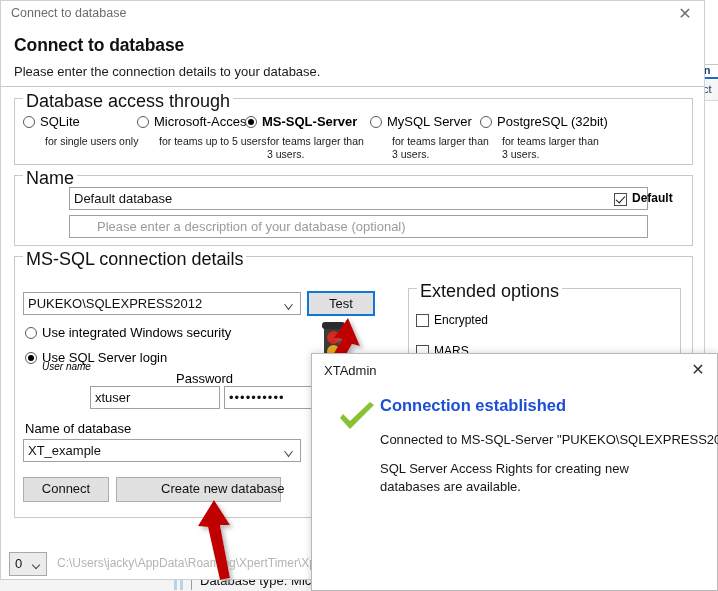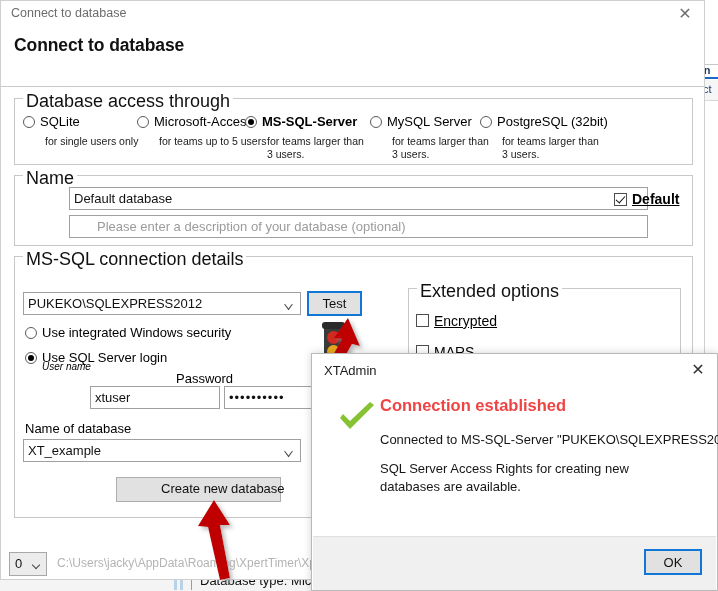--- a/index.html
+++ b/index.html
@@ -243,23 +243,22 @@
     content: "";
     position: absolute;
     left: 3px; top: 0px;
     width: 4px; height: 8px;
     border: solid #111;
     border-width: 0 1.6px 1.6px 0;
     transform: rotate(42deg);
   }
   .cbox-lbl {
     position: absolute;
-    font-size: 14px;
-    white-space: nowrap;
-    text-decoration: underline;
+    font-size: 12px;
+    white-space: nowrap;
   }
 
   
   .combo {
     position: absolute;
     border: 1px solid #a0a0a0;
     background: #ffffff;
     box-sizing: border-box;
     font-size: 13px;
     color: #111;
@@ -401,21 +400,21 @@
   #msg-check {
     position: absolute;
     left: 25px; top: 48px;
     width: 40px; height: 32px;
   }
   #msg-head {
     position: absolute;
     left: 68px; top: 42px;
     font-size: 16.5px;
     font-weight: bold;
-    color: #ef4444;
+    color: #1d4ed8;
   }
   #msg-line1 {
     position: absolute;
     left: 68px; top: 78px;
     font-size: 13px;
     color: #161616;
     white-space: nowrap;
   }
   #msg-line2 {
     position: absolute;
@@ -465,20 +464,21 @@
 </div>
 
 <div id="main-dialog">
 
   <div id="main-titlebar">
     <span id="main-title-text">Connect to database</span>
     <span id="main-close">✕</span>
   </div>
 
   <div id="main-heading">Connect to database</div>
+  <div id="main-subheading">Please enter the connection details to your database.</div>
   <div id="main-sep"></div>
 
   <div class="groupbox" id="gb-access">
     <span class="group-legend">Database access through</span>
 
     <div class="radio-opt" style="left:8px; top:16px;">
       <span class="radio-circ"></span>
       <span class="radio-lbl">SQLite</span>
       <span class="radio-sub">for single users only</span>
     </div>
@@ -517,21 +517,21 @@
   <span class="cbox-lbl" style="left:631px; top:190px; font-weight:bold;">Default</span>
 
   <div class="groupbox" id="gb-conn">
     <span class="group-legend">MS-SQL connection details</span>
   </div>
 
   <div class="combo" style="left:22px; top:291px; width:278px; height:23px;">
     <span>PUKEKO\SQLEXPRESS2012</span>
     <span class="chev"></span>
   </div>
-  <div class="btn focus" style="left:306px; top:290px; width:55px; height:25px; line-height:21px;">Test</div>
+  <div class="btn focus" style="left:306px; top:290px; width:68px; height:25px; line-height:21px;">Test</div>
 
   <div class="radio-opt" style="left:24px; top:325px;">
     <span class="radio-circ"></span>
     <span class="radio-lbl">Use integrated Windows security</span>
   </div>
   <div class="radio-opt" style="left:24px; top:350px;">
     <span class="radio-circ checked"></span>
     <span class="radio-lbl">Use SQL Server login</span>
   </div>
 
@@ -539,20 +539,21 @@
   <div style="position:absolute; left:175px; top:370px; font-size:13px;">Password</div>
   <div class="textbox" style="left:41px; top:385px; width:130px; height:23px;">xtuser</div>
   <div class="textbox" style="left:175px; top:385px; width:125px; height:23px; letter-spacing:1px;">••••••••••</div>
 
   <div style="position:absolute; left:24px; top:420px; font-size:13px;">Name of database</div>
   <div class="combo" style="left:22px; top:438px; width:278px; height:23px;">
     <span>XT_example</span>
     <span class="chev"></span>
   </div>
 
+  <div class="btn" style="left:22px; top:476px; width:86px; height:25px; line-height:22px;">Connect</div>
   <div class="btn" style="left:115px; top:476px; width:165px; height:25px; line-height:22px;padding-left:44px;">Create new database</div>
 
   <div class="groupbox" id="gb-ext">
     <span class="group-legend">Extended options</span>
   </div>
   <span class="cbox" style="left:415px; top:313px;"></span>
   <span class="cbox-lbl" style="left:433px; top:312px;">Encrypted</span>
   <span class="cbox" style="left:415px; top:344px;"></span>
   <span class="cbox-lbl" style="left:433px; top:343px;">MARS</span>
 
@@ -594,16 +595,13 @@
   <div id="msg-close">✕</div>
 
   <svg id="msg-check" viewBox="0 0 40 32">
     <path d="M 3 16 L 13 27 L 37 3 L 33 0 L 13 19 L 6 12 Z" fill="#86c232"></path>
   </svg>
 
   <div id="msg-head">Connection established</div>
   <div id="msg-line1">Connected to MS-SQL-Server "PUKEKO\SQLEXPRESS2012".</div>
   <div id="msg-line2">SQL Server Access Rights for creating new databases are available.</div>
 
-  <div id="msg-footer">
-    <div class="btn focus" id="msg-ok">OK</div>
-  </div>
 </div>
 
 </body></html>

